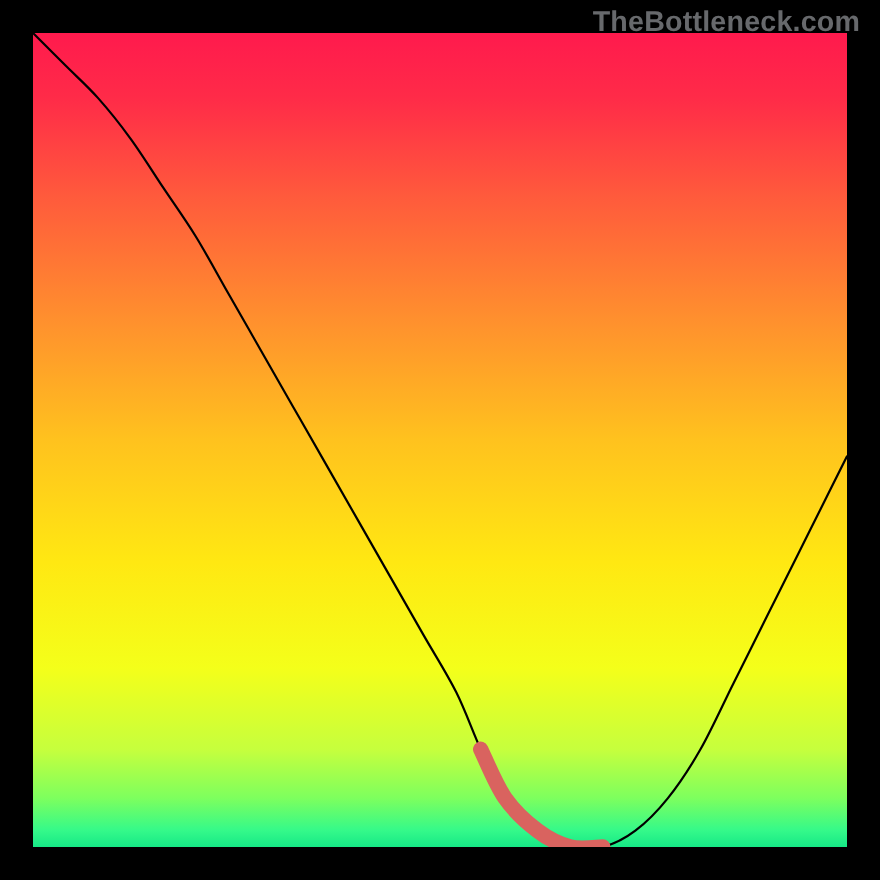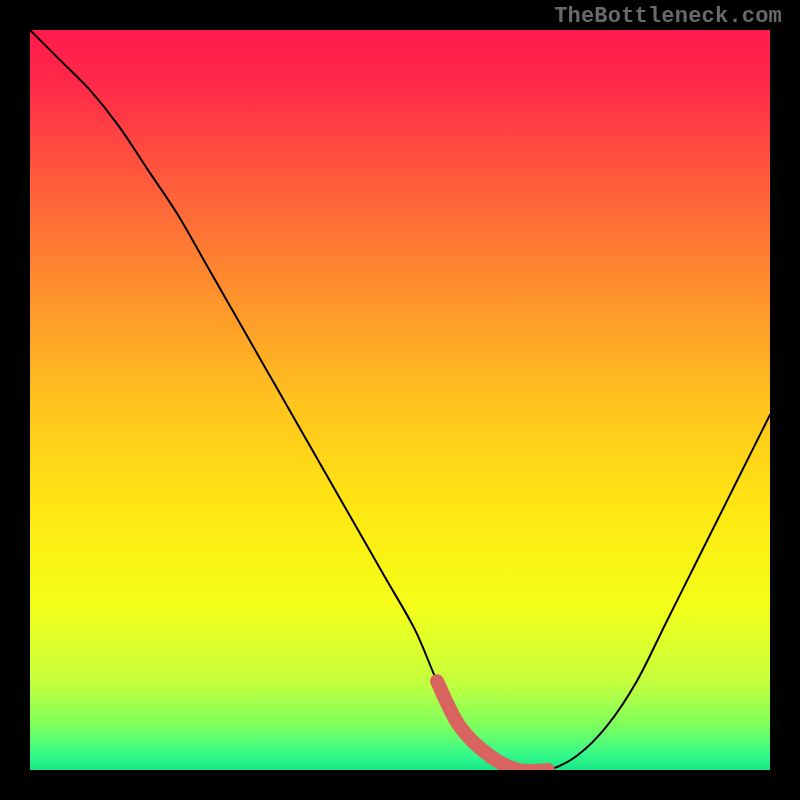--- a/index.html
+++ b/index.html
@@ -13,22 +13,22 @@
   .stage {
     position: relative;
     width: 800px;
     height: 800px;
     background: #000000;
   }
   .watermark {
     position: absolute;
     top: 4px;
     right: 18px;
-    font-family: Liberation Mono, monospace;
-    font-size: 22px;
+    font-family: Liberation Sans, sans-serif;
+    font-size: 26px;
     font-weight: 600;
     color: #67696c;
     letter-spacing: 0.2px;
   }
   svg.plot {
     position: absolute;
     left: 30px;
     top: 30px;
     width: 740px;
     height: 740px;

